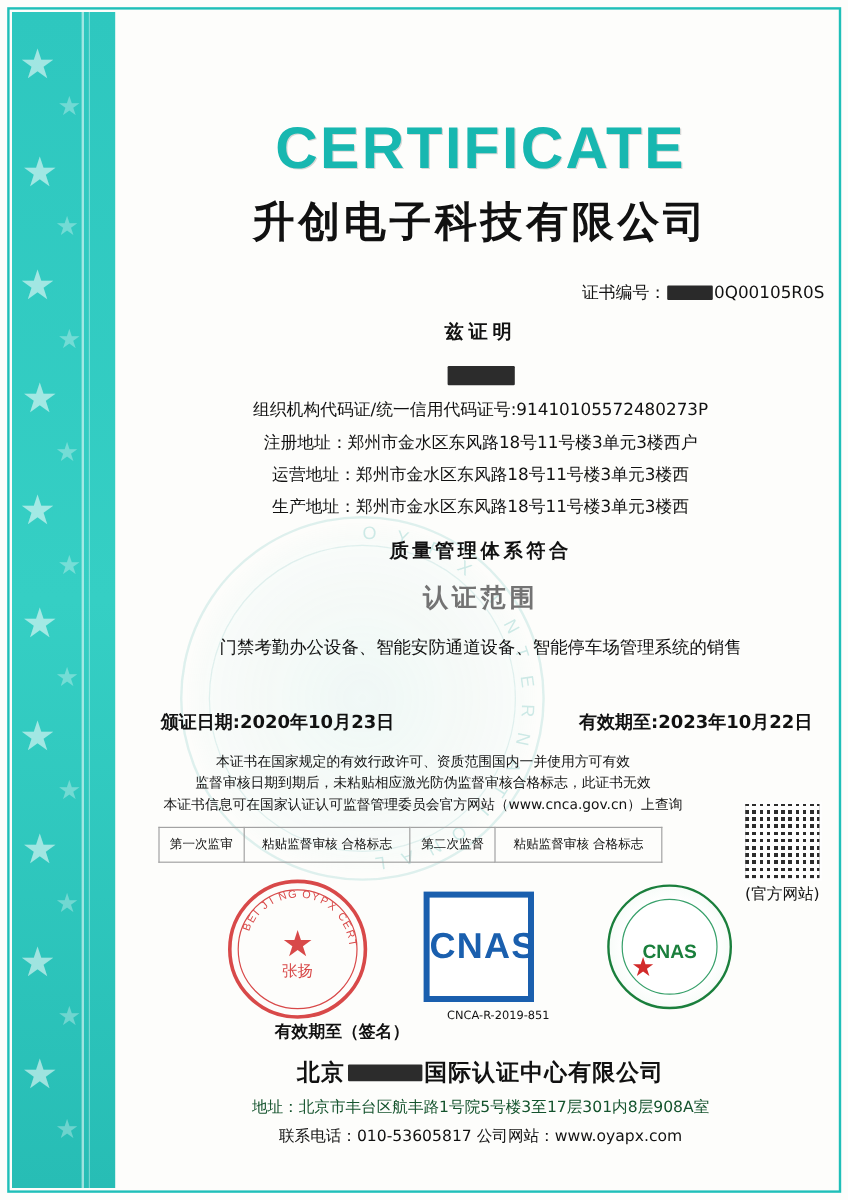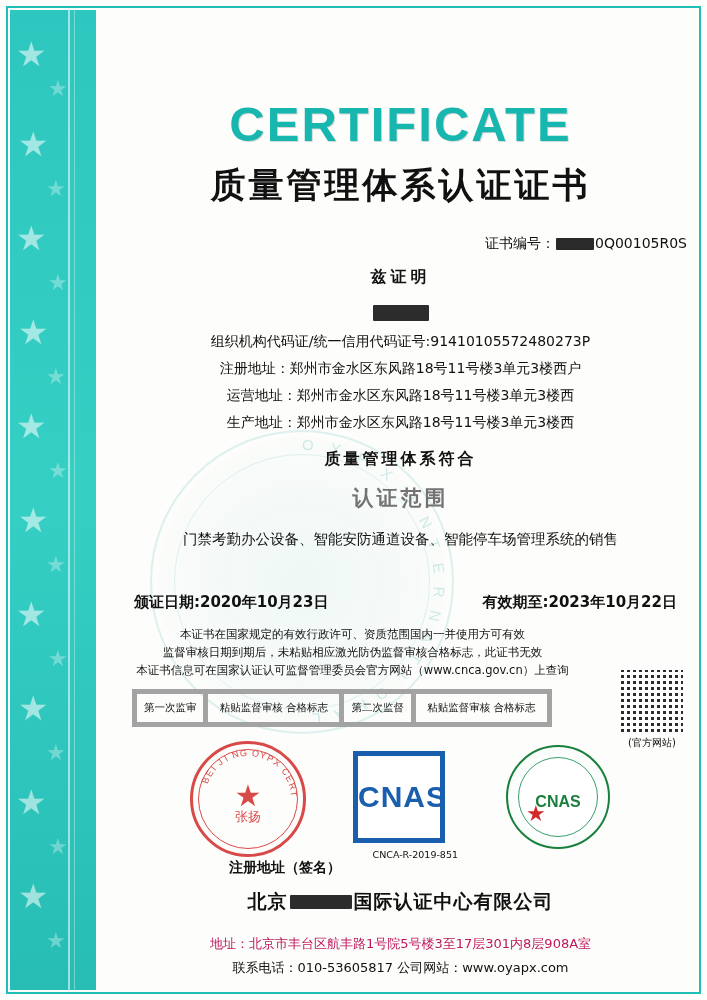--- a/index.html
+++ b/index.html
@@ -128,29 +128,29 @@
     position:absolute;right:6px;top:652px;width:62px;height:62px;
     background:
       repeating-linear-gradient(90deg,#111 0 3px,#fff 3px 6px),
       repeating-linear-gradient(0deg,#111 0 3px,#fff 3px 6px);
     background-blend-mode:screen;
     border:2px solid #fff;
     opacity:.95;
   }
   .qr-cap{
     position:absolute;right:2px;top:720px;width:74px;text-align:center;
-    font-size:10px;color:#111;font-family:"DejaVu Sans",sans-serif;
+    font-size:13px;color:#111;font-family:"DejaVu Sans",sans-serif;
   }
   .audit-table{
     margin-top:10px;margin-left:22px;width:420px;
     border-collapse:collapse;font-size:10.5px;color:#111;
     font-family:"DejaVu Sans",sans-serif;
   }
   .audit-table td{
-    border:5px solid #a3a3a3;height:26px;text-align:center;vertical-align:middle;padding:1px 2px;
+    border:1px solid #a3a3a3;height:26px;text-align:center;vertical-align:middle;padding:1px 2px;
   }
   .seals{
     position:relative;height:112px;margin-top:14px;
   }
   .seal-red{
     position:absolute;left:80px;top:0;width:116px;height:116px;border-radius:50%;
     border:3px solid #d22a2a;
     box-sizing:border-box;
     opacity:.85;
   }
@@ -205,21 +205,21 @@
     margin-top:36px;text-align:center;
   }
   .footer .org{
     font-size:19px;font-weight:bold;color:#111;letter-spacing:1px;
     font-family:"DejaVu Sans",sans-serif;
   }
   .footer .org .redact{
     display:inline-block;width:62px;height:14px;background:#2c2c2c;vertical-align:-1px;margin:0 2px;border-radius:1px;
   }
   .footer .addr{
-    margin-top:20px;font-size:13px;color:#be185d;font-family:"DejaVu Sans",sans-serif;
+    margin-top:7px;font-size:13px;color:#14532d;font-family:"DejaVu Sans",sans-serif;
   }
   .footer .contact{
     margin-top:6px;font-size:13px;color:#111;font-family:"DejaVu Sans",sans-serif;
   }
 </style>
 </head>
 <body>
 
 <div class="page">
 
@@ -268,21 +268,21 @@
       <span style="transform:rotate(142deg)">O</span>
       <span style="transform:rotate(152deg)">N</span>
       <span style="transform:rotate(162deg)">A</span>
       <span style="transform:rotate(172deg)">L</span>
     </div>
   </div>
 
   <div class="content">
 
     <div class="title-en">CERTIFICATE</div>
-    <div class="title-cn">质量管理体系认证证书</div>
+    <div class="title-cn">升创电子科技有限公司</div>
 
     <div class="certno-row">
       <div class="certno">
         <span>证书编号：</span><span class="redact"></span><span>0Q00105R0S</span>
       </div>
     </div>
 
     <div class="zi-zheng">兹证明</div>
 
     <div class="company">
@@ -352,21 +352,21 @@
 
       <div class="cnas">CNAS</div>
       <div class="cnas-cap">CNCA-R-2019-851</div>
 
       <div class="oypx">
         <div class="globe"></div>
         <div class="redstar">★</div>
         <div class="label">CNAS</div>
       </div>
 
-      <div class="rep-sign">注册地址（签名）</div>
+      <div class="rep-sign">有效期至（签名）</div>
     </div>
 
     <div class="footer">
       <div class="org">
         <span>北京</span><span class="redact"></span><span>国际认证中心有限公司</span>
       </div>
       <div class="addr">地址：北京市丰台区航丰路1号院5号楼3至17层301内8层908A室</div>
       <div class="contact">联系电话：010-53605817  公司网站：www.oyapx.com</div>
     </div>
 

